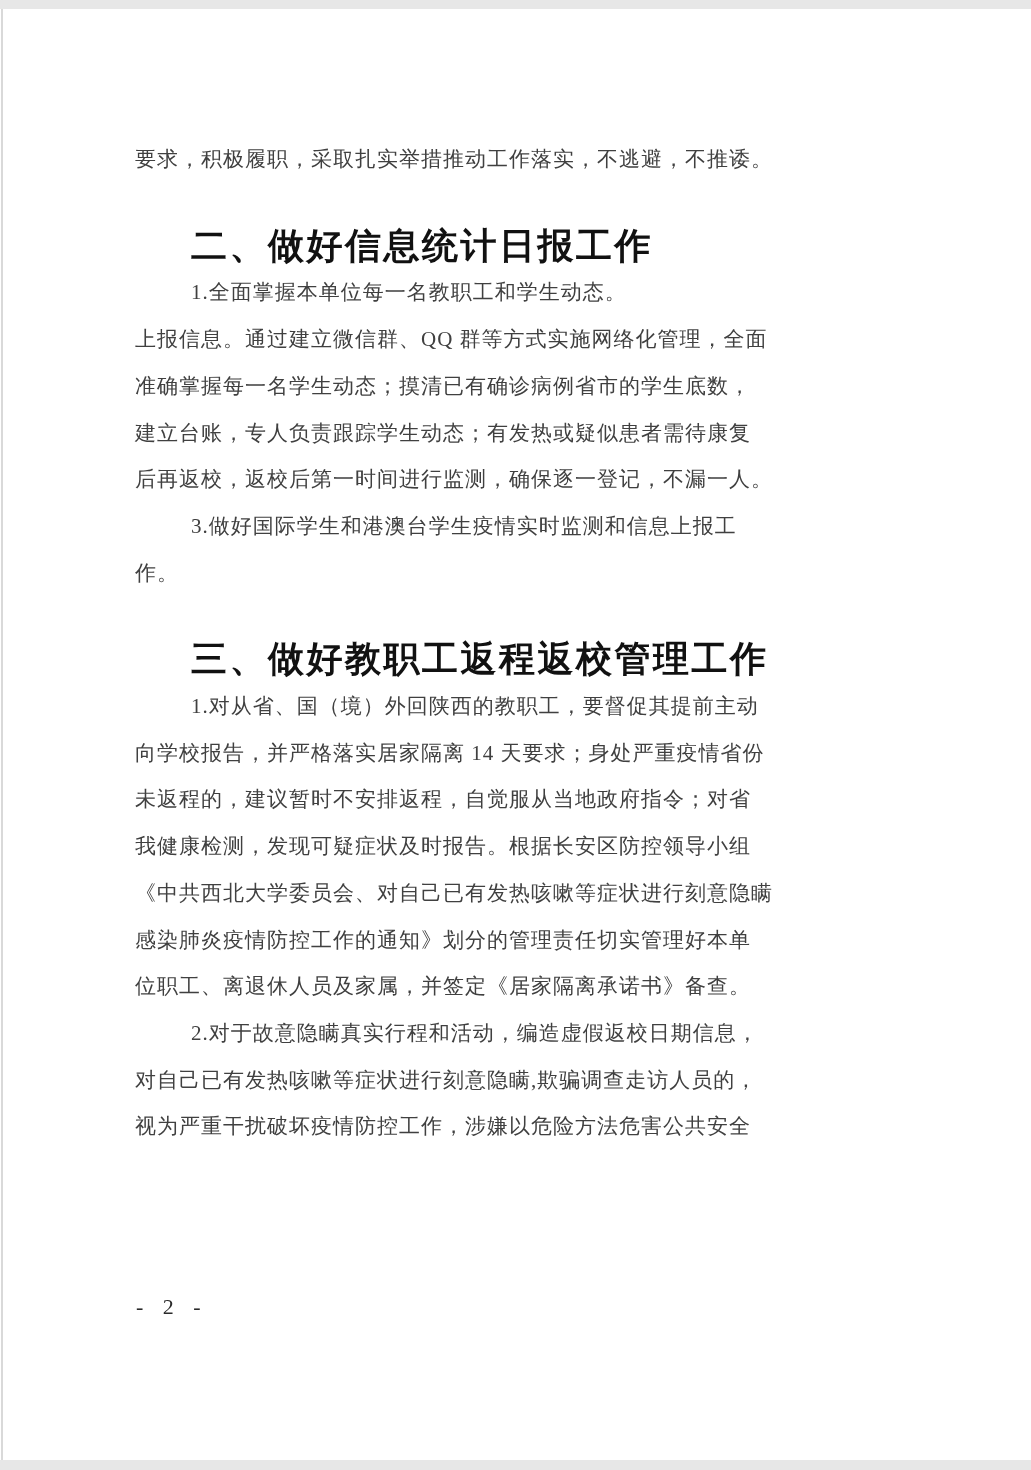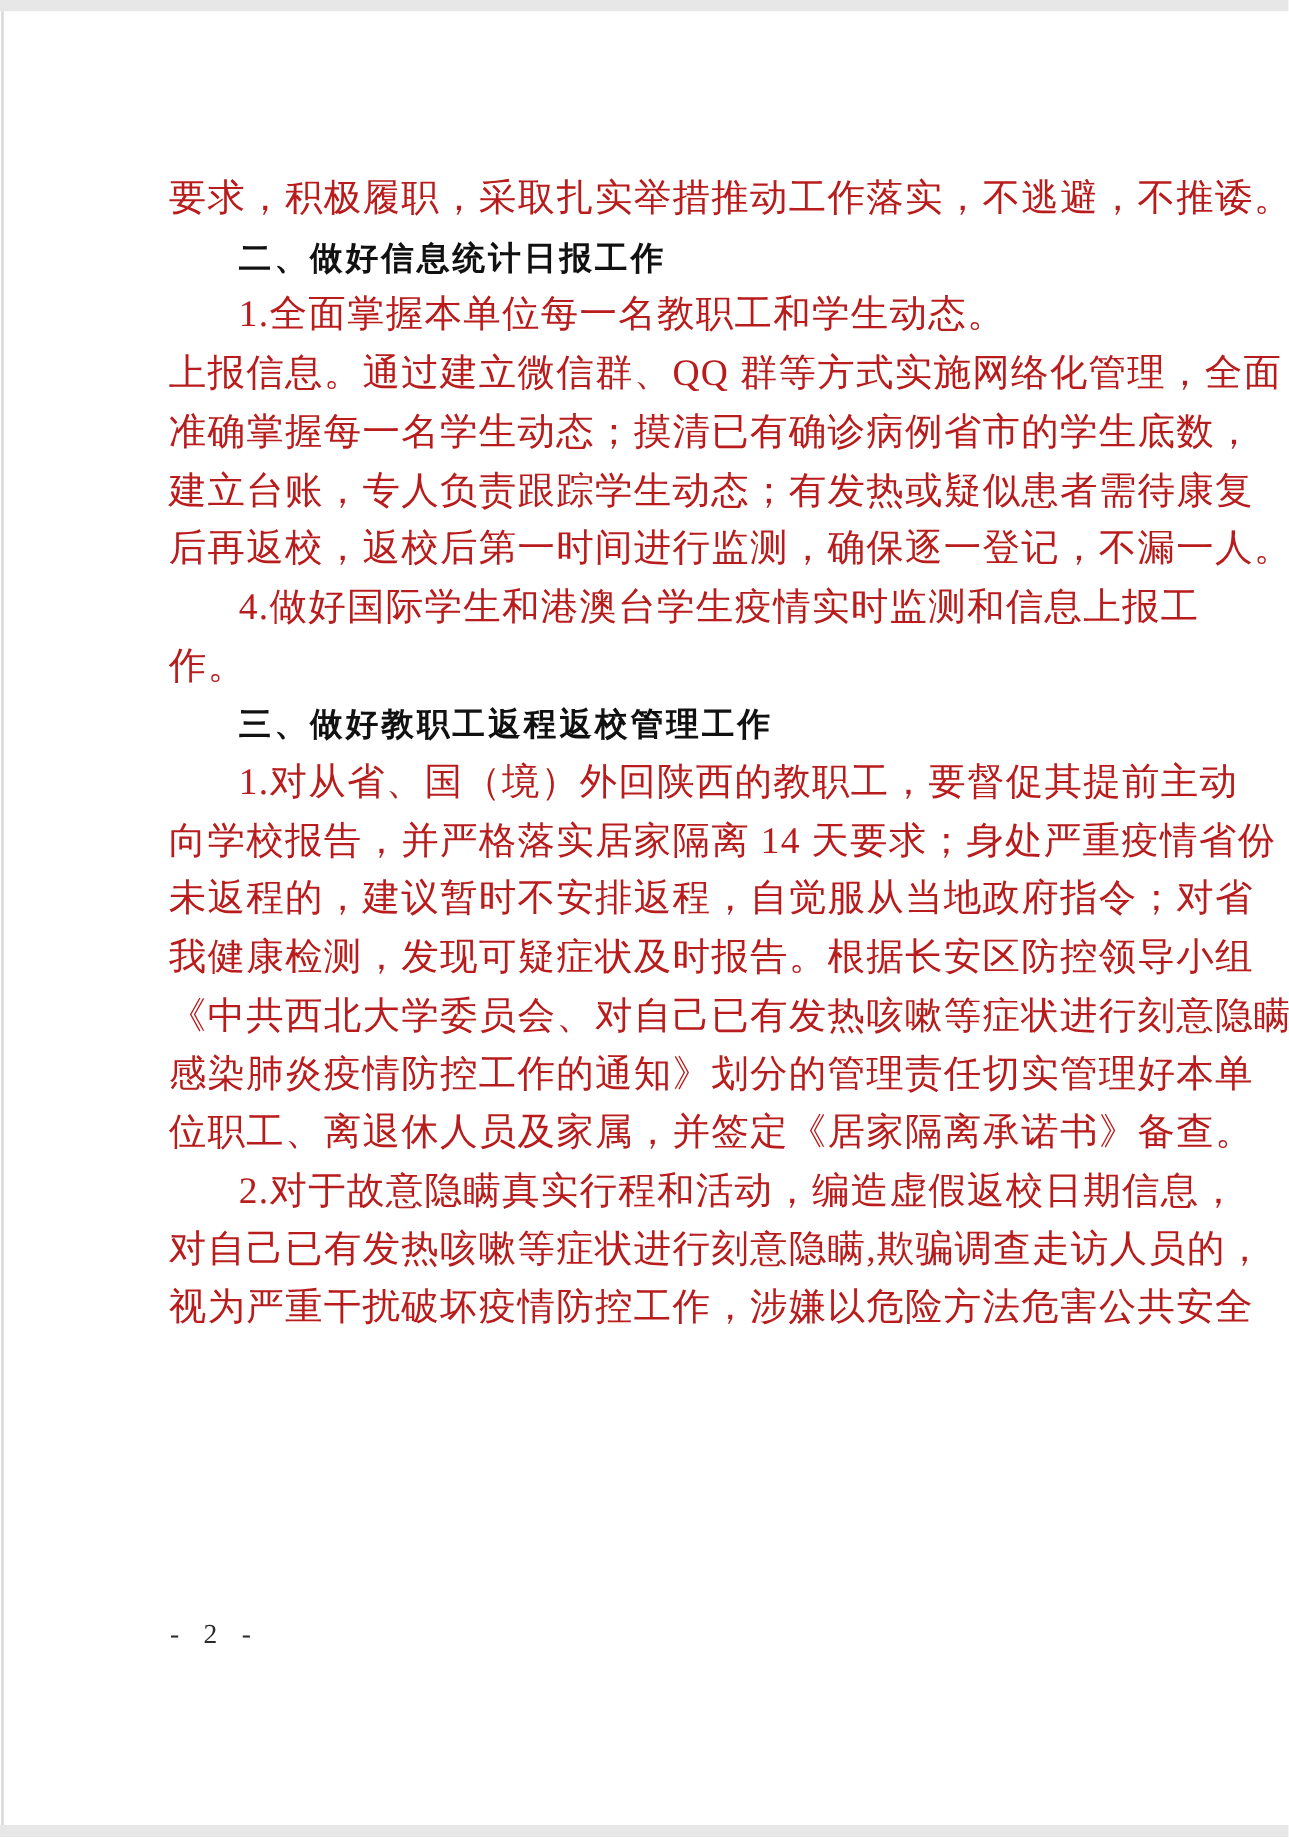--- a/index.html
+++ b/index.html
@@ -40,31 +40,32 @@
   .text-block {
     position: absolute;
     left: 135px;
     top: 136px;
     width: 790px;
   }
   .line {
     display: block;
     line-height: 46.7px;
     white-space: nowrap;
-    font-size: 30px;
+    font-size: 21px;
     letter-spacing: 1px;
-    color: #b91c1c;
+    color: #404040;
     font-family: "Liberation Serif", "DejaVu Serif", serif;
   }
   .line.heading {
     font-family: "Liberation Sans", "DejaVu Sans", sans-serif;
     font-weight: bold;
-    font-size: 26px;
+    font-size: 36px;
     letter-spacing: 2.5px;
     color: #111111;
+    margin-top: 40px;
   }
   .line.indent {
     padding-left: 56px;
   }
   .page-number {
     position: absolute;
     left: 136px;
     top: 1294px;
     font-size: 22px;
     letter-spacing: 7px;
@@ -82,21 +83,21 @@
   <div class="page-left-edge"></div>
 
   <div class="text-block">
     <div class="line">要求，积极履职，采取扎实举措推动工作落实，不逃避，不推诿。</div>
     <div class="line heading indent">二、做好信息统计日报工作</div>
     <div class="line indent">1.全面掌握本单位每一名教职工和学生动态。</div>
     <div class="line">上报信息。通过建立微信群、QQ 群等方式实施网络化管理，全面</div>
     <div class="line">准确掌握每一名学生动态；摸清已有确诊病例省市的学生底数，</div>
     <div class="line">建立台账，专人负责跟踪学生动态；有发热或疑似患者需待康复</div>
     <div class="line">后再返校，返校后第一时间进行监测，确保逐一登记，不漏一人。</div>
-    <div class="line indent">4.做好国际学生和港澳台学生疫情实时监测和信息上报工</div>
+    <div class="line indent">3.做好国际学生和港澳台学生疫情实时监测和信息上报工</div>
     <div class="line">作。</div>
     <div class="line heading indent">三、做好教职工返程返校管理工作</div>
     <div class="line indent">1.对从省、国（境）外回陕西的教职工，要督促其提前主动</div>
     <div class="line">向学校报告，并严格落实居家隔离 14 天要求；身处严重疫情省份</div>
     <div class="line">未返程的，建议暂时不安排返程，自觉服从当地政府指令；对省</div>
     <div class="line">我健康检测，发现可疑症状及时报告。根据长安区防控领导小组</div>
     <div class="line">《中共西北大学委员会、对自己已有发热咳嗽等症状进行刻意隐瞒</div>
     <div class="line">感染肺炎疫情防控工作的通知》划分的管理责任切实管理好本单</div>
     <div class="line">位职工、离退休人员及家属，并签定《居家隔离承诺书》备查。</div>
     <div class="line indent">2.对于故意隐瞒真实行程和活动，编造虚假返校日期信息，</div>

